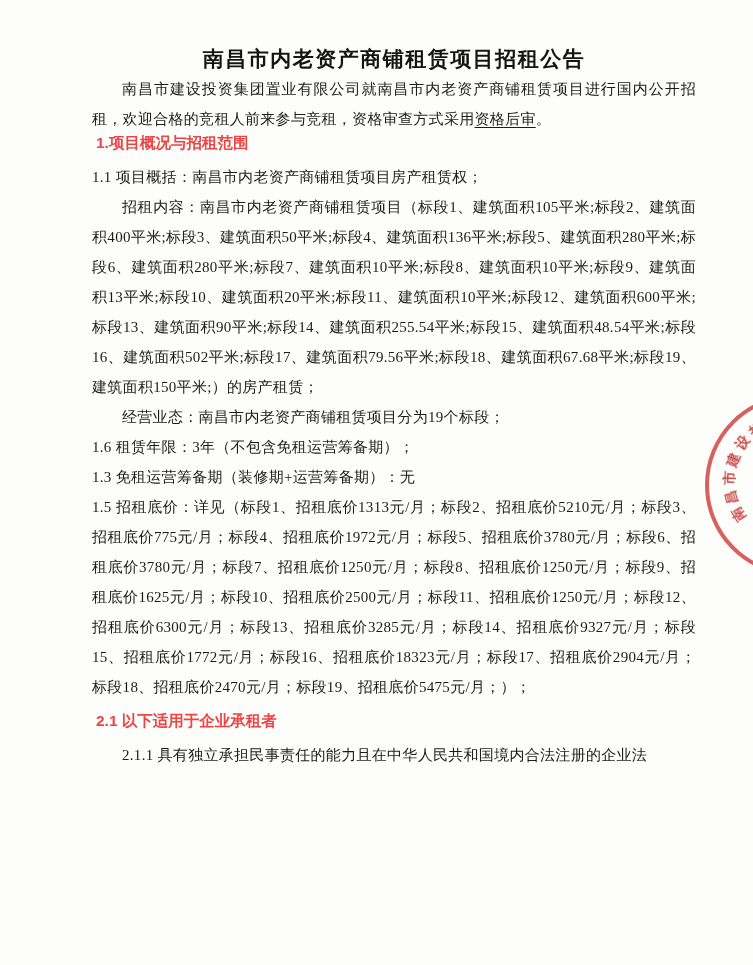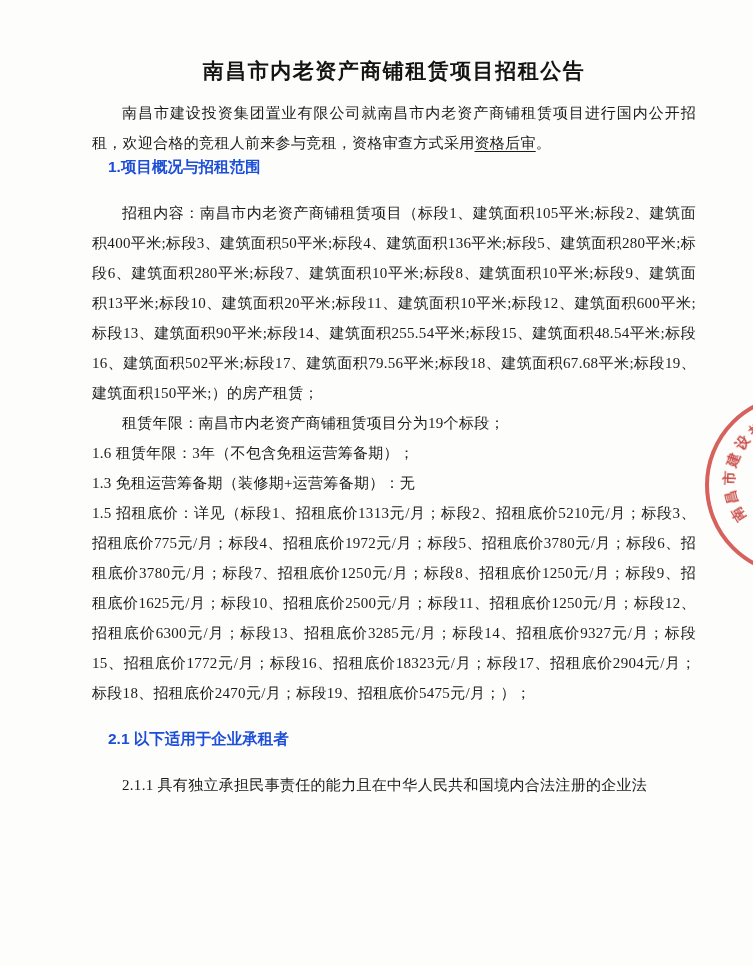--- a/index.html
+++ b/index.html
@@ -14,44 +14,44 @@
     background:#fdfdfc;
     overflow:hidden;
     color:#1b1b1b;
   }
   .content {
     position:absolute;
     left:92px; top:44px;
     width:604px;
   }
   .doc-title {
-    margin:12px;
+    margin:0;
     font-family:"Liberation Sans", sans-serif;
     font-weight:bold;
     font-size:21px;
     line-height:30px;
     letter-spacing:1.5px;
     text-align:center;
     color:#141414;
   }
   p.body-par {
     margin:0;
     font-size:15px;
     line-height:30px;
     text-align:justify;
     letter-spacing:0.3px;
   }
   p.indent { text-indent:2em; }
   .sec-heading {
-    margin:16px;
+    margin:4px;
     font-family:"Liberation Sans", sans-serif;
     font-weight:bold;
     font-size:15.5px;
     line-height:30px;
-    color:#1d4ed8;
+    color:#ef4444;
   }
   .sec-heading.pull-up { margin-top:-6px; }
   .u {
     text-decoration:underline;
     text-underline-offset:3px;
   }
   
   .stamp {
     position:absolute;
     left:705px; top:394px;
@@ -74,25 +74,26 @@
 
 <div class="page">
   <div class="content">
 
     <h1 class="doc-title">南昌市内老资产商铺租赁项目招租公告</h1>
 
     <p class="body-par indent"><span>南昌市建设投资集团置业有限公司就南昌市内老资产商铺租赁项目进行国内公开招租，欢迎合格的竞租人前来参与竞租，资格审查方式采用</span><span class="u">资格后审</span><span>。</span></p>
 
     <h2 class="sec-heading pull-up">1.项目概况与招租范围</h2>
 
+    <p class="body-par">1.1 项目概括：南昌市内老资产商铺租赁项目房产租赁权；</p>
 
 
     <p class="body-par indent">招租内容：南昌市内老资产商铺租赁项目（标段1、建筑面积105平米;标段2、建筑面积400平米;标段3、建筑面积50平米;标段4、建筑面积136平米;标段5、建筑面积280平米;标段6、建筑面积280平米;标段7、建筑面积10平米;标段8、建筑面积10平米;标段9、建筑面积13平米;标段10、建筑面积20平米;标段11、建筑面积10平米;标段12、建筑面积600平米;标段13、建筑面积90平米;标段14、建筑面积255.54平米;标段15、建筑面积48.54平米;标段16、建筑面积502平米;标段17、建筑面积79.56平米;标段18、建筑面积67.68平米;标段19、建筑面积150平米;）的房产租赁；</p>
 
-    <p class="body-par indent">租赁年限：南昌市内老资产商铺租赁项目分为19个标段；</p>
+    <p class="body-par indent">经营业态：南昌市内老资产商铺租赁项目分为19个标段；</p>
 
     <p class="body-par">1.6 租赁年限：3年（不包含免租运营筹备期）；</p>
 
     <p class="body-par">1.3 免租运营筹备期（装修期+运营筹备期）：无</p>
 
 
     <p class="body-par">1.5 招租底价：详见（标段1、招租底价1313元/月；标段2、招租底价5210元/月；标段3、招租底价775元/月；标段4、招租底价1972元/月；标段5、招租底价3780元/月；标段6、招租底价3780元/月；标段7、招租底价1250元/月；标段8、招租底价1250元/月；标段9、招租底价1625元/月；标段10、招租底价2500元/月；标段11、招租底价1250元/月；标段12、招租底价6300元/月；标段13、招租底价3285元/月；标段14、招租底价9327元/月；标段15、招租底价1772元/月；标段16、招租底价18323元/月；标段17、招租底价2904元/月；标段18、招租底价2470元/月；标段19、招租底价5475元/月；）；</p>
 
 
 

